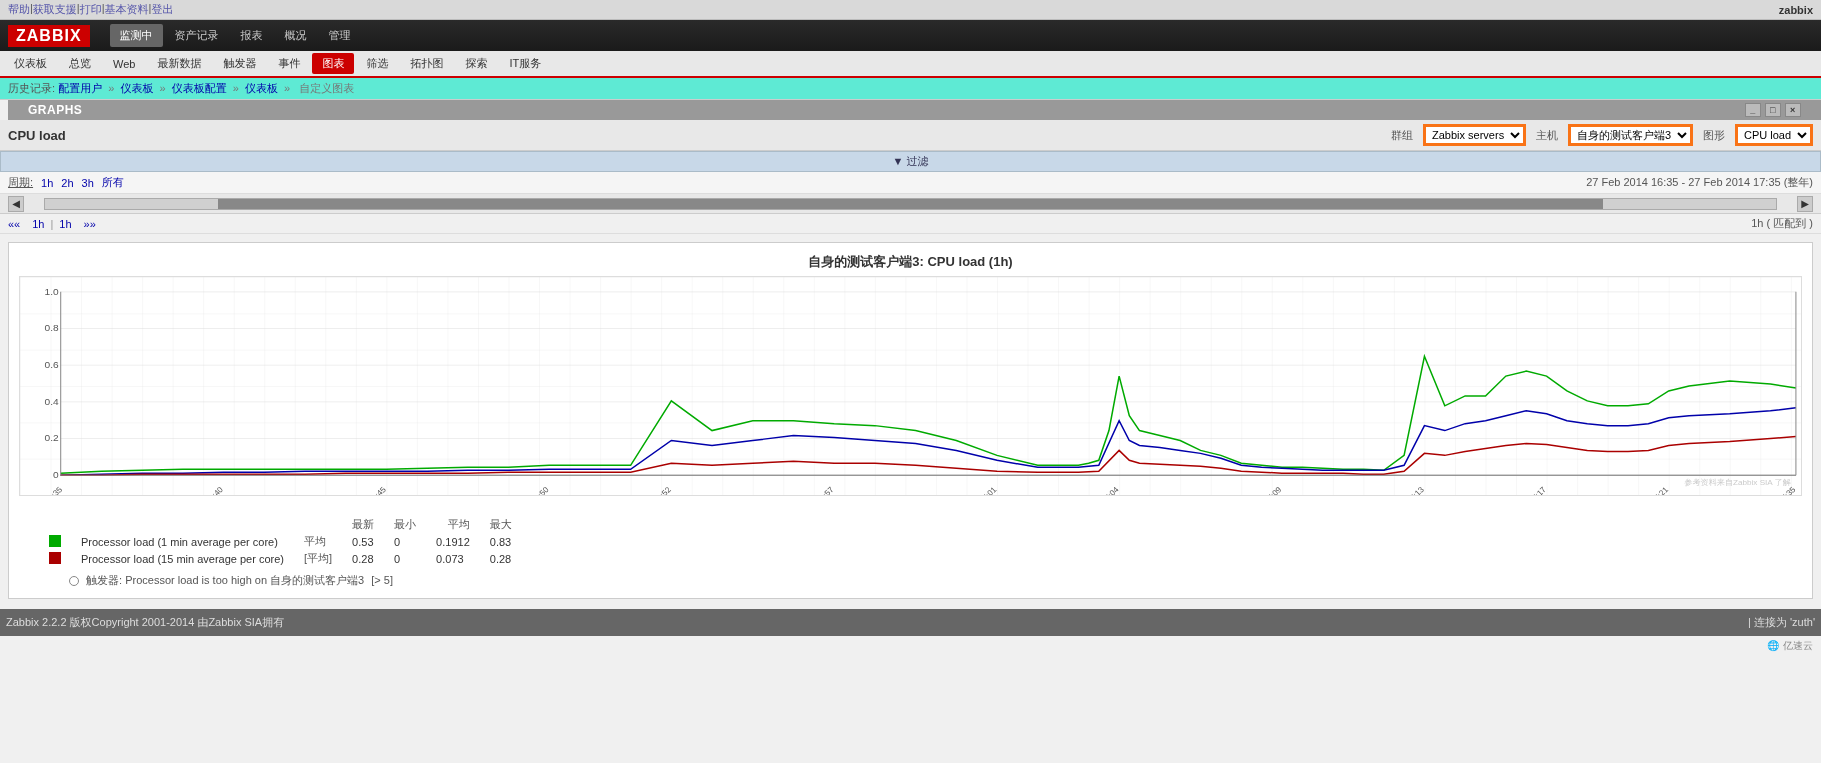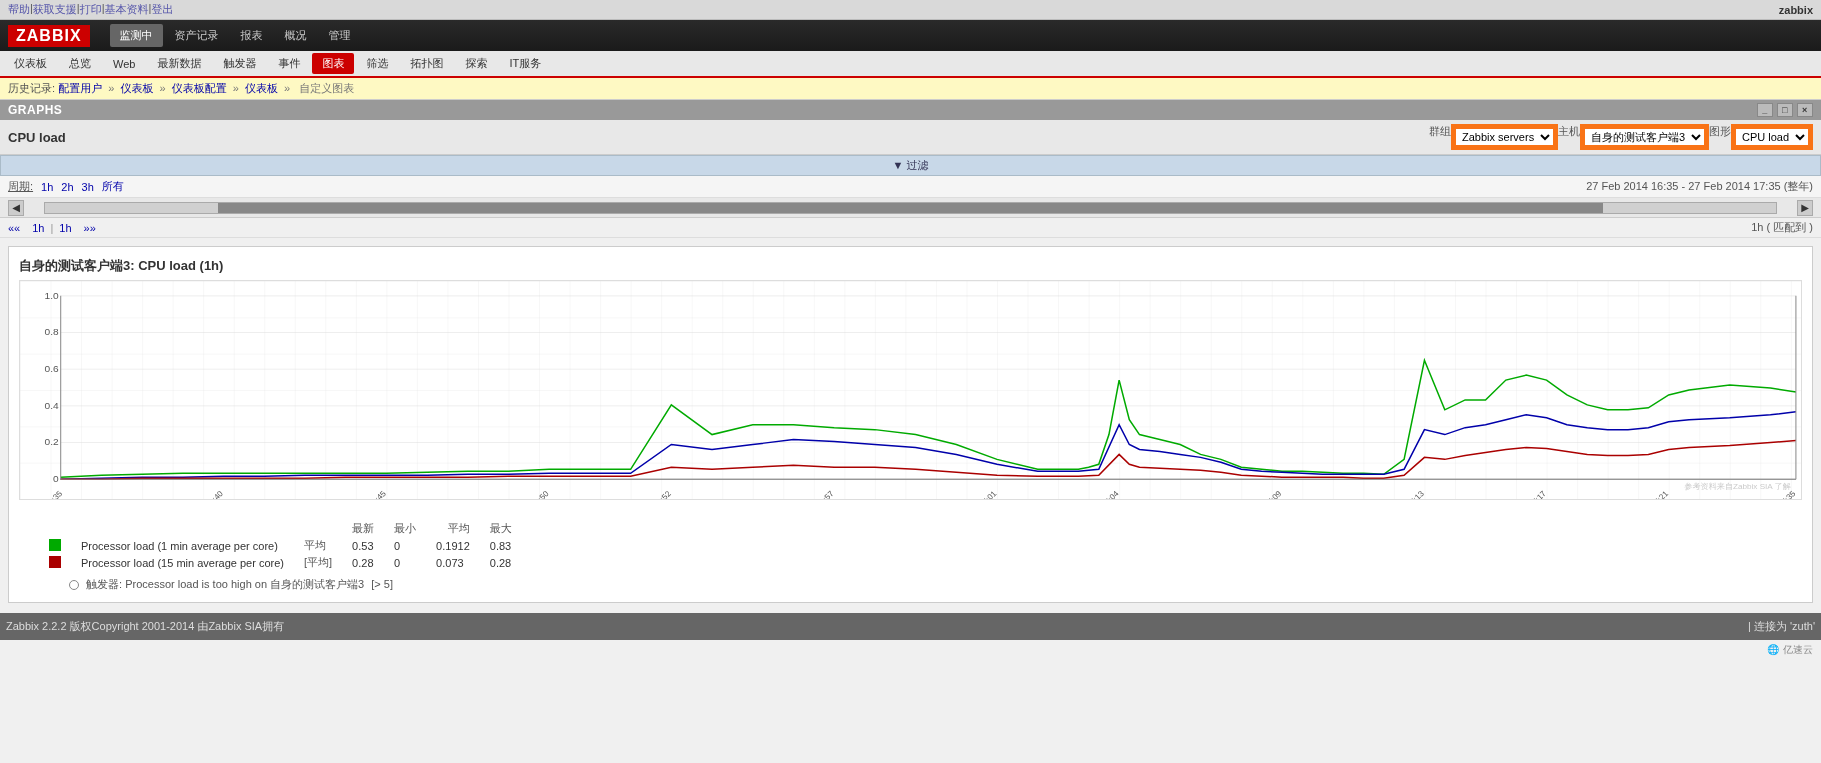--- a/index.html
+++ b/index.html
@@ -21,35 +21,35 @@
     .nav-item { color: #ccc; padding: 4px 10px; cursor: pointer; font-size: 11px; border-radius: 2px; }
     .nav-item:hover, .nav-item.active { background: #555; color: #fff; }
     .nav-item.active { background: #666; }
 
     
     .submenu { background: #e8e8e8; border-bottom: 2px solid #c00; display: flex; align-items: center; padding: 2px 4px; gap: 2px; }
     .submenu-item { padding: 3px 10px; font-size: 11px; color: #333; cursor: pointer; border-radius: 2px; }
     .submenu-item.active { background: #c00; color: #fff; border-radius: 2px; }
 
     
-    .breadcrumb { background: #fef9c3; padding: 3px 8px; font-size: 11px; color: #555; border-bottom: 1px solid #ccc; }
+    .breadcrumb { background: #5eead4; padding: 3px 8px; font-size: 11px; color: #555; border-bottom: 1px solid #ccc; }
     .breadcrumb a { color: #00a; text-decoration: none; }
     .breadcrumb span { color: #777; margin: 0 3px; }
 
     
-    .section-header { background: #999; color: #fff; padding: 3px 8px; font-size: 12px; font-weight: bold; letter-spacing: 0.5px; display: flex; justify-content: space-between; align-items: center; }
+    .section-header { background: #999; color: #fff; padding: 3px 20px; font-size: 12px; font-weight: bold; letter-spacing: 0.5px; display: flex; justify-content: space-between; align-items: center; margin-left: 8px; }
     .section-header-icons { display: flex; gap: 4px; }
     .icon-btn { background: #bbb; border: 1px solid #888; width: 16px; height: 14px; display: inline-flex; align-items: center; justify-content: center; cursor: pointer; font-size: 9px; color: #333; }
 
     
     .graph-title-bar { background: #e8e8e8; border-bottom: 1px solid #ccc; padding: 4px 8px; display: flex; align-items: center; justify-content: space-between; }
     .graph-title { font-size: 13px; font-weight: bold; color: #333; }
-    .graph-controls { display: flex; align-items: flex-start; gap: 0; font-size: 11px; }
+    .graph-controls { display: flex; align-items: center; gap: 10px; font-size: 11px; }
     .graph-controls label { color: #555; }
-    .graph-controls select { font-size: 11px; padding: 1px 2px; border: 5px solid #f97316; background: #fff; }
+    .graph-controls select { font-size: 11px; padding: 1px 2px; border: 3px solid #f97316; background: #fff; }
 
     
     .filter-bar { background: #c8d8e8; border: 1px solid #aabbc8; padding: 2px 8px; text-align: center; color: #335; font-size: 11px; cursor: pointer; }
 
     
     .time-controls { background: #f5f5f5; border-bottom: 1px solid #ddd; padding: 3px 8px; display: flex; align-items: center; justify-content: space-between; }
     .time-left { display: flex; align-items: center; gap: 4px; }
     .time-right { color: #555; font-size: 11px; }
     .period-label { font-size: 11px; color: #555; margin-right: 4px; text-decoration: underline; }
     .period-link { color: #00a; text-decoration: none; cursor: pointer; font-size: 11px; }
@@ -61,21 +61,21 @@
     .scroll-btn { width: 16px; height: 16px; background: #ccc; border: 1px solid #aaa; display: flex; align-items: center; justify-content: center; cursor: pointer; font-size: 10px; }
 
     
     .nav-arrows { background: #f0f0f0; border-bottom: 1px solid #ddd; padding: 2px 8px; display: flex; align-items: center; gap: 4px; font-size: 11px; }
     .nav-arrows a { color: #00a; text-decoration: none; }
     .nav-arrows .sep { color: #999; margin: 0 2px; }
     .nav-arrows .right-info { margin-left: auto; color: #555; }
 
     
     .graph-container { background: #fff; margin: 8px; border: 1px solid #ccc; padding: 10px; }
-    .graph-title-center { font-size: 13px; color: #333; margin-bottom: 5px; font-weight: bold; }
+    .graph-title-center { text-align: center; font-size: 13px; color: #333; margin-bottom: 5px; font-weight: bold; }
 
     .chart-area { position: relative; width: 100%; height: 220px; background: #fff; border: 1px solid #ddd; overflow: hidden; }
     .chart-svg { width: 100%; height: 100%; }
     .legend-table { border-collapse: collapse; font-size: 11px; }
     .legend-table th { color: #555; padding: 1px 10px; text-align: right; font-weight: normal; }
     .legend-table td { padding: 1px 10px; }
 
     .trigger-row { font-size: 11px; color: #555; margin-top: 5px; margin-left: 30px; }
     .trigger-row .circle { display: inline-block; width: 10px; height: 10px; border-radius: 50%; border: 1px solid #888; background: #fff; margin-right: 4px; vertical-align: middle; }
 

